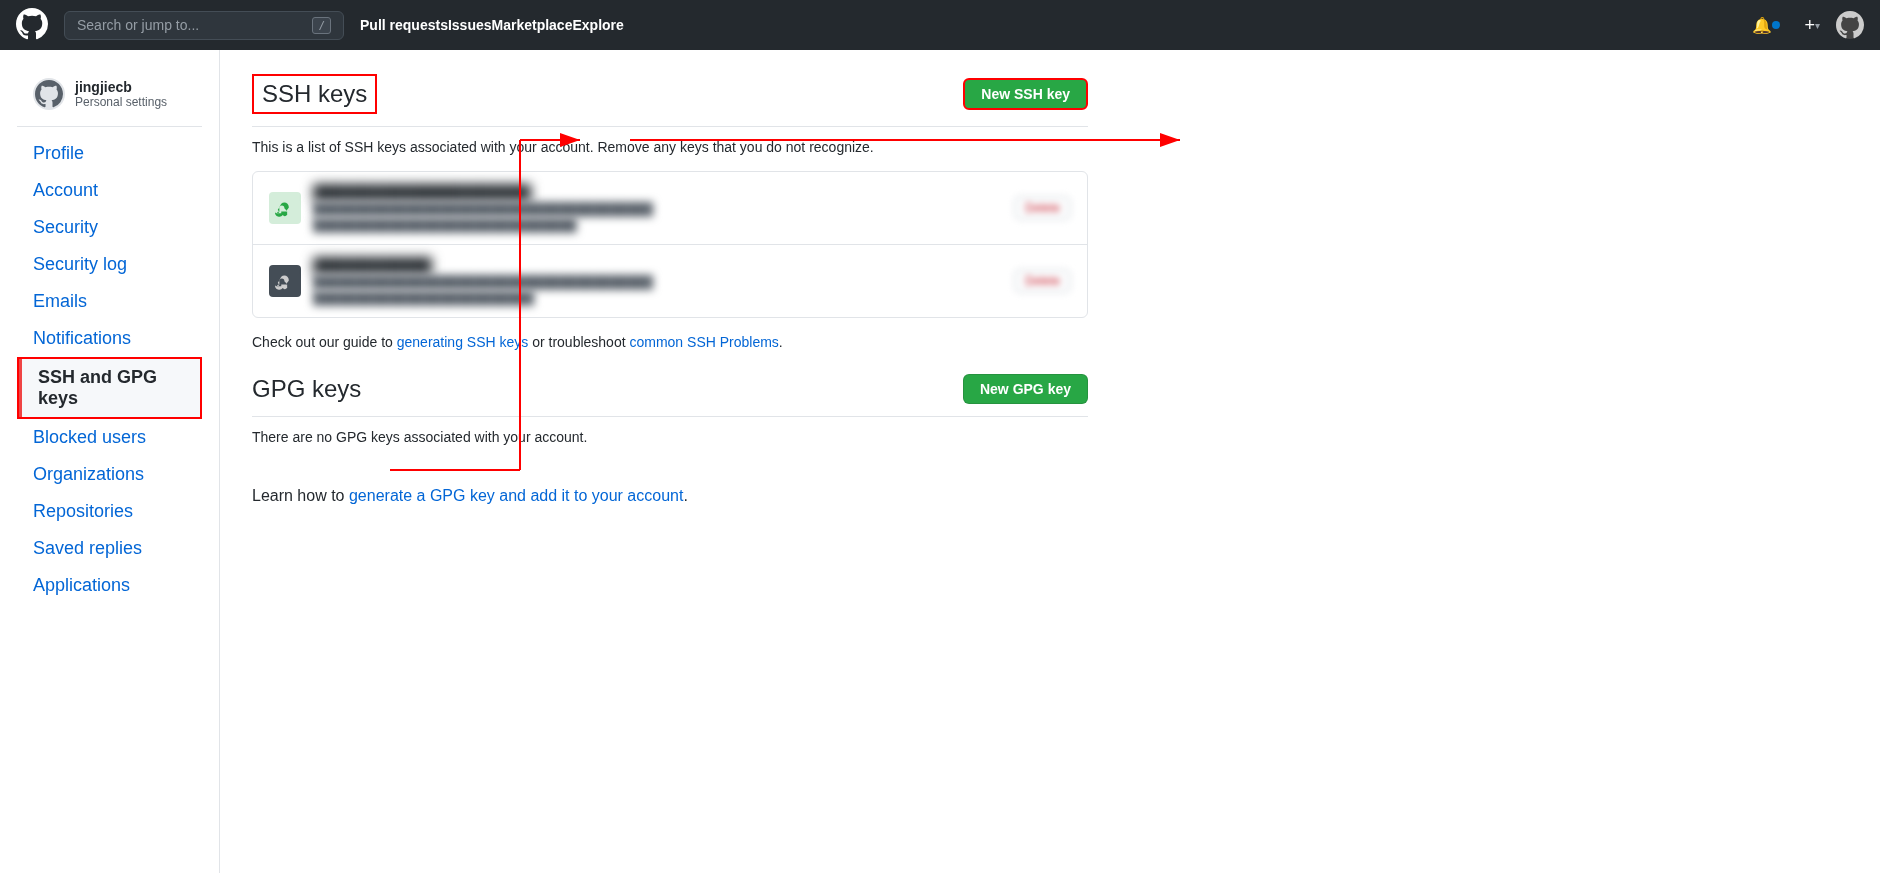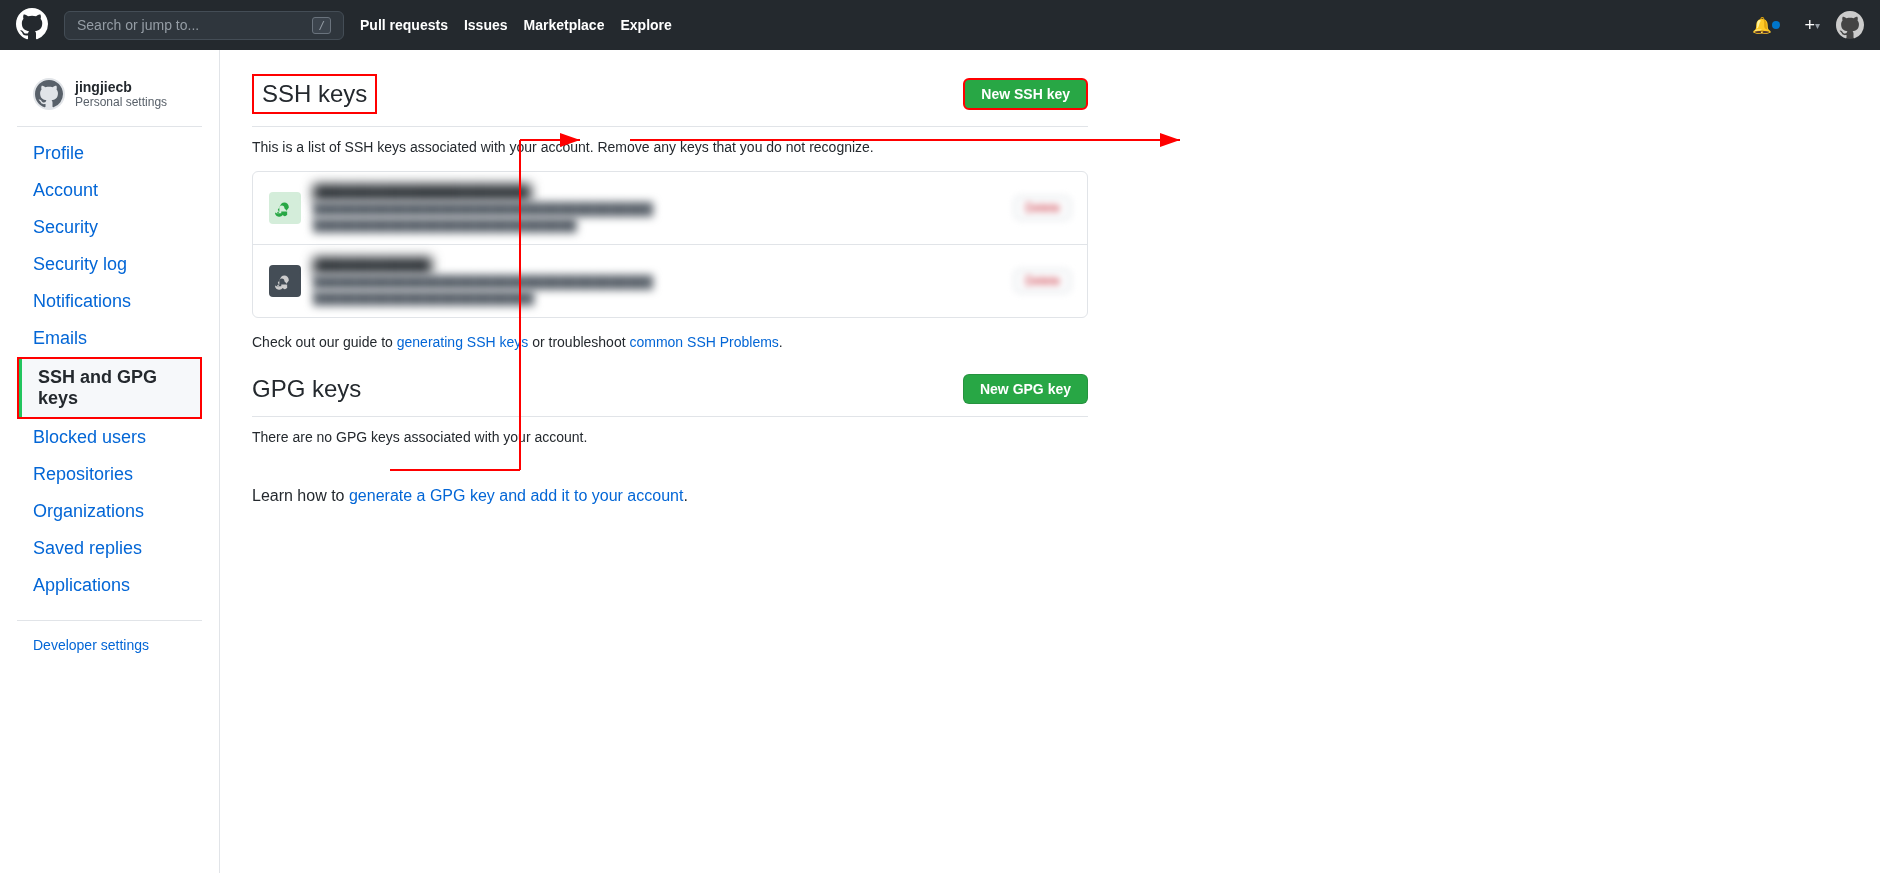--- a/index.html
+++ b/index.html
@@ -30,21 +30,21 @@
       width: 280px;
     }
     .nav-search-kbd {
       background: #3c444d;
       border: 1px solid #6a737d;
       border-radius: 3px;
       padding: 1px 5px;
       font-size: 11px;
       color: #959da5;
     }
-    .nav-links { display: flex; gap: 16px; align-items: center; }
+    .nav-links { display: flex; gap: 0; align-items: center; }
     .nav-link { color: #fff; font-weight: 600; font-size: 14px; text-decoration: none; cursor: pointer; }
     .nav-right { margin-left: auto; display: flex; align-items: center; gap: 8px; }
     .nav-icon-btn {
       background: none;
       border: none;
       color: #fff;
       cursor: pointer;
       font-size: 16px;
       padding: 4px 8px;
       border-radius: 4px;
@@ -104,21 +104,21 @@
       display: block;
       padding: 8px 16px;
       color: #0366d6;
       text-decoration: none;
       font-size: 18px;
     }
     .sidebar-nav li.active a {
       background: #f1f8ff;
       color: #24292e;
       font-weight: 600;
-      border-left: 3px solid #22c55e;
+      border-left: 3px solid #ef4444;
       padding-left: 13px;
     }
     .sidebar-nav li.active {
       border: 2px solid red;
     }
     .sidebar-section {
       margin-top: 16px;
       padding-top: 8px;
     }
     .sidebar-section-link {
@@ -315,48 +315,45 @@
       <li>
         <a href="#">Account</a>
       </li>
       <li>
         <a href="#">Security</a>
       </li>
       <li>
         <a href="#">Security log</a>
       </li>
       <li>
+        <a href="#">Emails</a>
+      </li>
+      <li>
         <a href="#">Notifications</a>
-      </li>
-      <li>
-        <a href="#">Emails</a>
       </li>
       <li class="active" style="border: 2px solid red;">
         <a href="#" style="font-weight:600; color:#24292e; background:#f6f8fa; display:block; padding:8px 16px;">SSH and GPG keys</a>
       </li>
       <li>
         <a href="#">Blocked users</a>
       </li>
       <li>
+        <a href="#">Organizations</a>
+      </li>
+      <li>
         <a href="#">Repositories</a>
       </li>
       <li>
-        <a href="#">Organizations</a>
-      </li>
-      <li>
         <a href="#">Saved replies</a>
       </li>
       <li>
         <a href="#">Applications</a>
       </li>
     </ul>
 
-    <div class="sidebar-section" style="border-top:1px solid #e1e4e8; margin-top:16px;">
-      <a class="sidebar-section-link">Developer settings</a>
-    </div>
   </aside>
 
   <main class="main-content">
 
     <div>
       <div class="section-header">
         <h1 class="section-title">SSH keys</h1>
         <button class="btn-green">New SSH key</button>
       </div>
 

